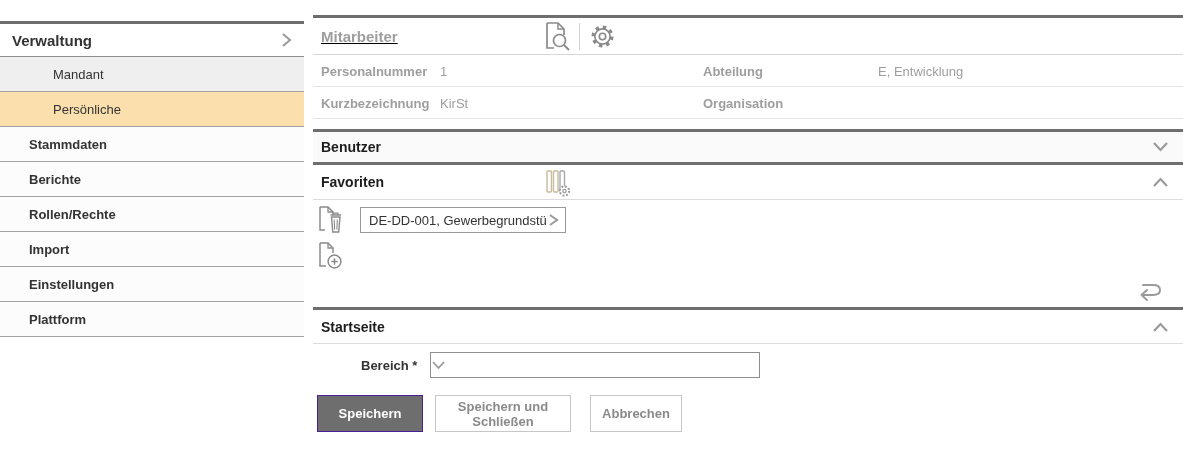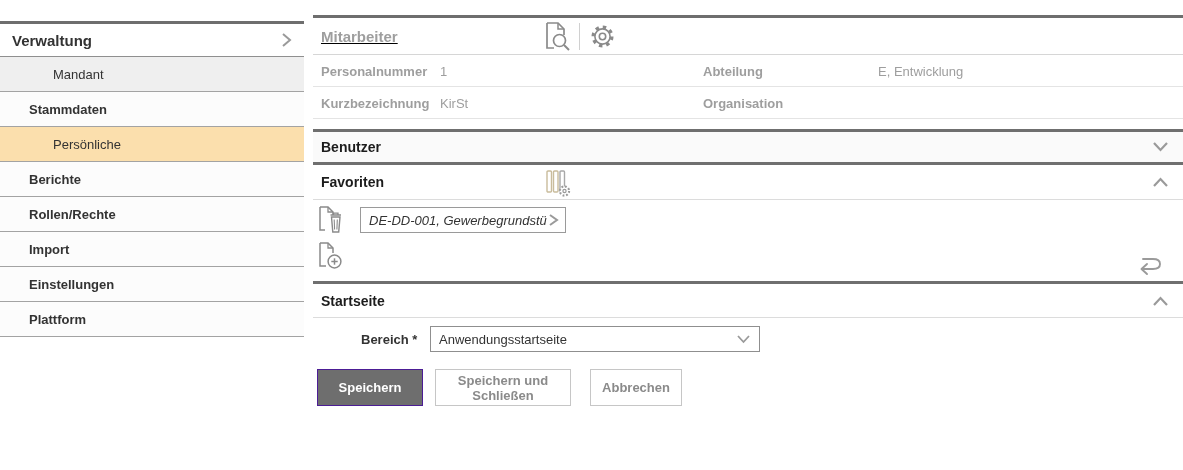--- a/index.html
+++ b/index.html
@@ -37,21 +37,21 @@
   .dark-rule { border-top: 3px solid #6f6f6f; }
 
   .sec-header { height: 30px; display: flex; align-items: center; position: relative;
     padding-left: 8px; cursor: pointer; background: #fff; }
   .sec-header.shaded { background: #fafafa; }
   .sec-title { font-size: 14px; font-weight: bold; color: #1c1c1c; }
   .sec-chevron { position: absolute; right: 14px; top: 50%; transform: translateY(-50%); }
   .sec-header.tall { height: 34px; }
   .sec-icon { position: absolute; left: 232px; top: 3px; }
 
-  .fav-content { height: 82px; position: relative; border-top: 1px solid #dcdcdc; background: #fff; font-style: italic; }
+  .fav-content { height: 108px; position: relative; border-top: 1px solid #dcdcdc; background: #fff; }
   .fav-del { position: absolute; left: 5px; top: 5px; }
   .fav-add { position: absolute; left: 5px; top: 41px; }
   .fav-undo { position: absolute; right: 20px; bottom: 4px; }
   .chip { position: absolute; left: 47px; top: 7px; width: 206px; height: 26px; border: 1px solid #9a9a9a;
     background: #fff; display: flex; align-items: center; cursor: pointer; }
   .chip-text { flex: 1; font-size: 13px; color: #333; padding: 0 2px 0 8px; white-space: nowrap; overflow: hidden; }
   .chip-chevron { flex: 0 0 auto; padding-right: 6px; display: flex; align-items: center; }
 
   .startseite-header { height: 33px; }
   .bereich-row { height: 42px; position: relative; border-top: 1px solid #dcdcdc; }
@@ -82,25 +82,25 @@
       <span class="sb-header-label">Verwaltung</span>
       <span class="icon-btn">
         <svg width="16" height="16" viewBox="0 0 16 16">
             <polyline points="5,2 12,8 5,14" fill="none" stroke="#9a9a9a" stroke-width="2"></polyline>
           </svg>
       </span>
     </div>
     <div class="sb-item sub sub-gray">
       <span>Mandant</span>
     </div>
-    <div class="sb-item">
-      <span>Stammdaten</span>
-    </div>
     <div class="sb-item sub sel-sub">
       <span>Persönliche</span>
+    </div>
+    <div class="sb-item">
+      <span>Stammdaten</span>
     </div>
     <div class="sb-item">
       <span>Berichte</span>
     </div>
     <div class="sb-item">
       <span>Rollen/Rechte</span>
     </div>
     <div class="sb-item">
       <span>Import</span>
     </div>
@@ -224,21 +224,20 @@
       <span class="sec-title">Startseite</span>
       <span class="sec-chevron icon-btn">
         <svg width="17" height="12" viewBox="0 0 17 12">
             <polyline points="2,10 8.5,3 15,10" fill="none" stroke="#9a9a9a" stroke-width="2.2"></polyline>
           </svg>
       </span>
     </div>
     <div class="bereich-row">
       <span class="bereich-label">Bereich *</span>
       <div class="select-box">
-        <span class="select-value">Anwendungsstartseite</span>
         <span class="select-chevron">
           <svg width="15" height="11" viewBox="0 0 15 11">
               <polyline points="2,2 7.5,8 13,2" fill="none" stroke="#9a9a9a" stroke-width="1.8"></polyline>
             </svg>
         </span>
       </div>
     </div>
 
     <div class="buttons-row">
       <button class="btn btn-primary">Speichern</button>

